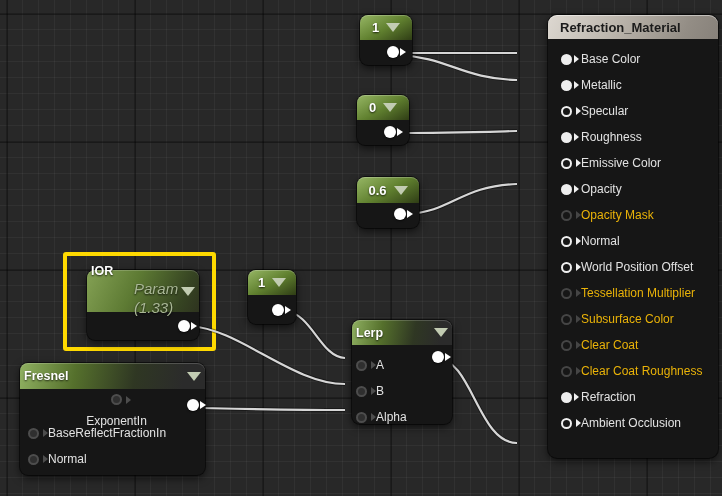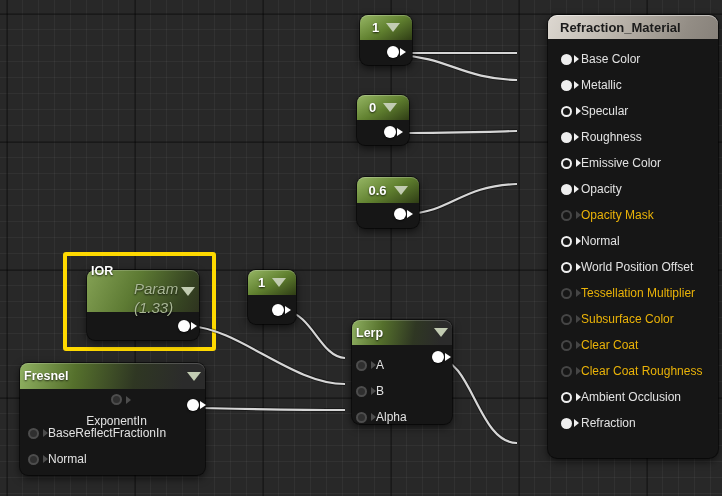--- a/index.html
+++ b/index.html
@@ -278,24 +278,24 @@
         <span class="label">Subsurface Color</span>
       </div>
       <div class="mrow state-disabled">
         <span class="pin"></span>
         <span class="label">Clear Coat</span>
       </div>
       <div class="mrow state-disabled">
         <span class="pin"></span>
         <span class="label">Clear Coat Roughness</span>
       </div>
+      <div class="mrow state-connected">
+        <span class="pin"></span>
+        <span class="label">Refraction</span>
+      </div>
       <div class="mrow state-hollow">
         <span class="pin"></span>
         <span class="label">Ambient Occlusion</span>
       </div>
-      <div class="mrow state-connected">
-        <span class="pin"></span>
-        <span class="label">Refraction</span>
-      </div>
     </div>
   </div>
 
 </div>
 
 </body></html>

